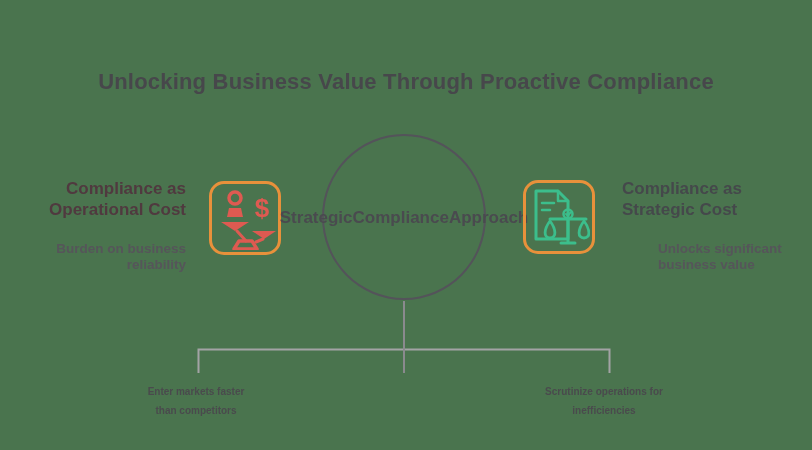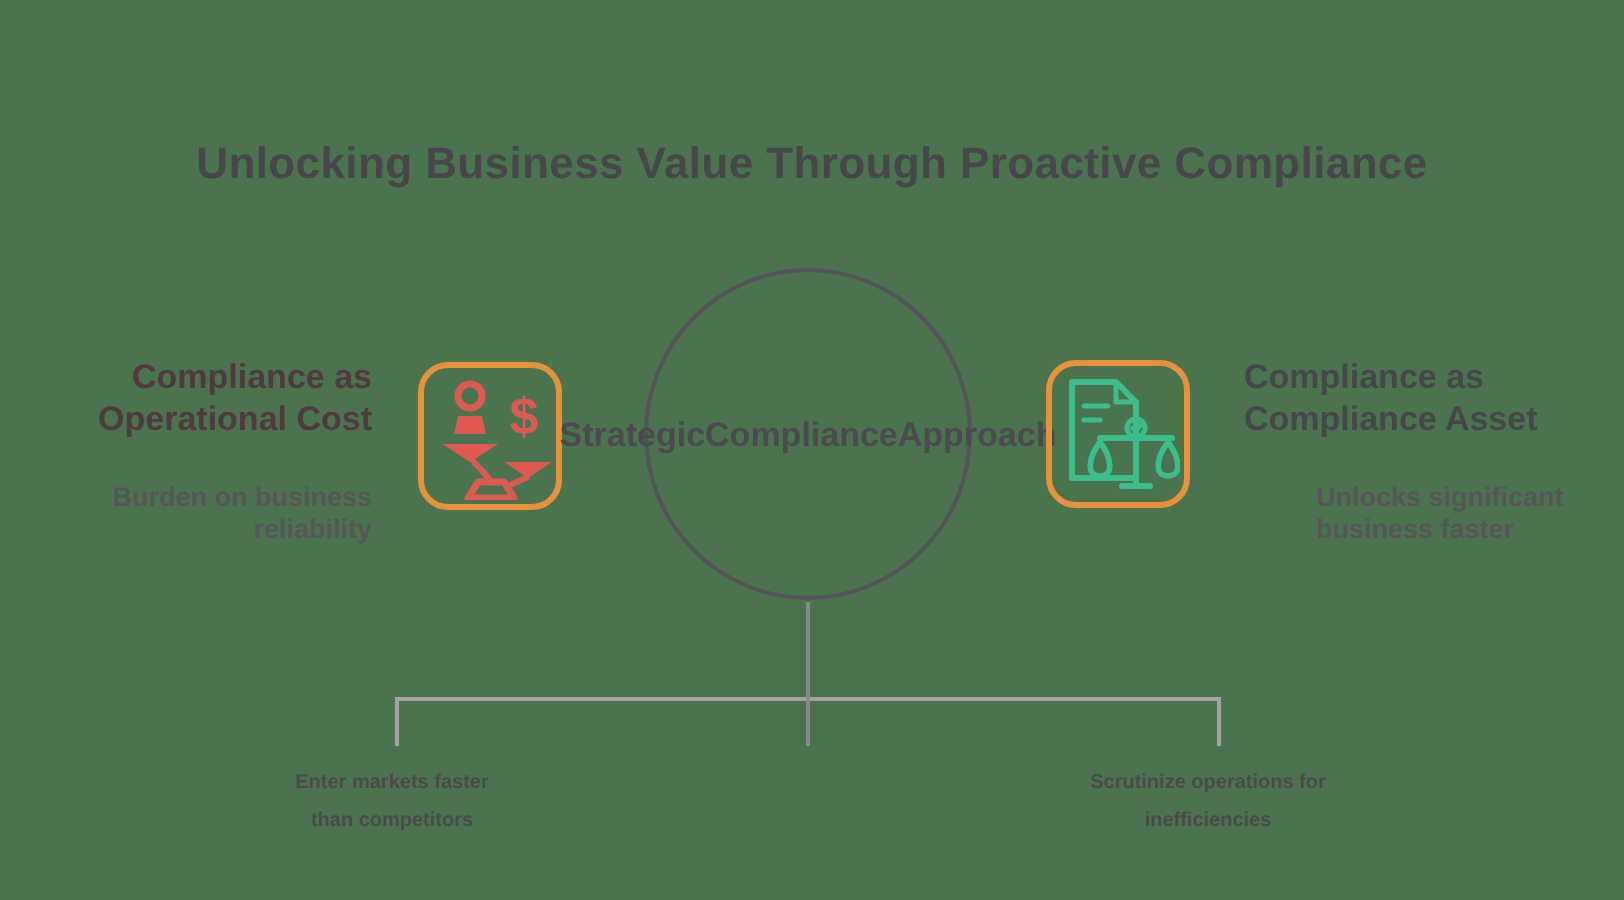--- a/index.html
+++ b/index.html
@@ -100,25 +100,25 @@
         <path d="M38 29 l1.8 1.8 l3 -3.6" stroke-width="2"></path>
         <path d="M22 36 C16 44 15 53 22 53 C29 53 28 44 22 36 Z" stroke-width="2.8"></path>
         <path d="M56 36 C50 44 49 53 56 53 C63 53 62 44 56 36 Z" stroke-width="2.8"></path>
       </g>
     </svg>
   </div>
 
   <div class="right-panel">
     <div class="panel-heading">
       <div>Compliance as</div>
-      <div>Compliance Asset</div>
+      <div>Strategic Cost</div>
     </div>
     <div class="panel-subtitle">
       <div>Unlocks significant</div>
-      <div>business faster</div>
+      <div>business value</div>
     </div>
   </div>
 
   <div class="bottom-label b0">
     <div>Enter markets faster</div>
     <div>than competitors</div>
   </div>
   <div class="bottom-label b2">
     <div>Scrutinize operations for</div>
     <div>inefficiencies</div>

